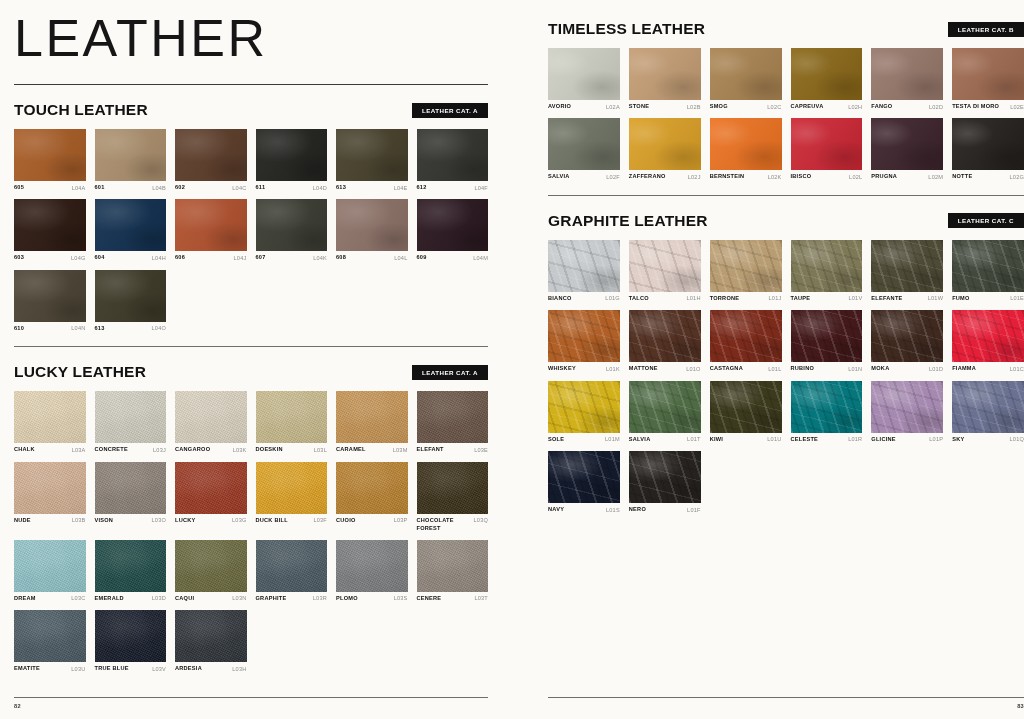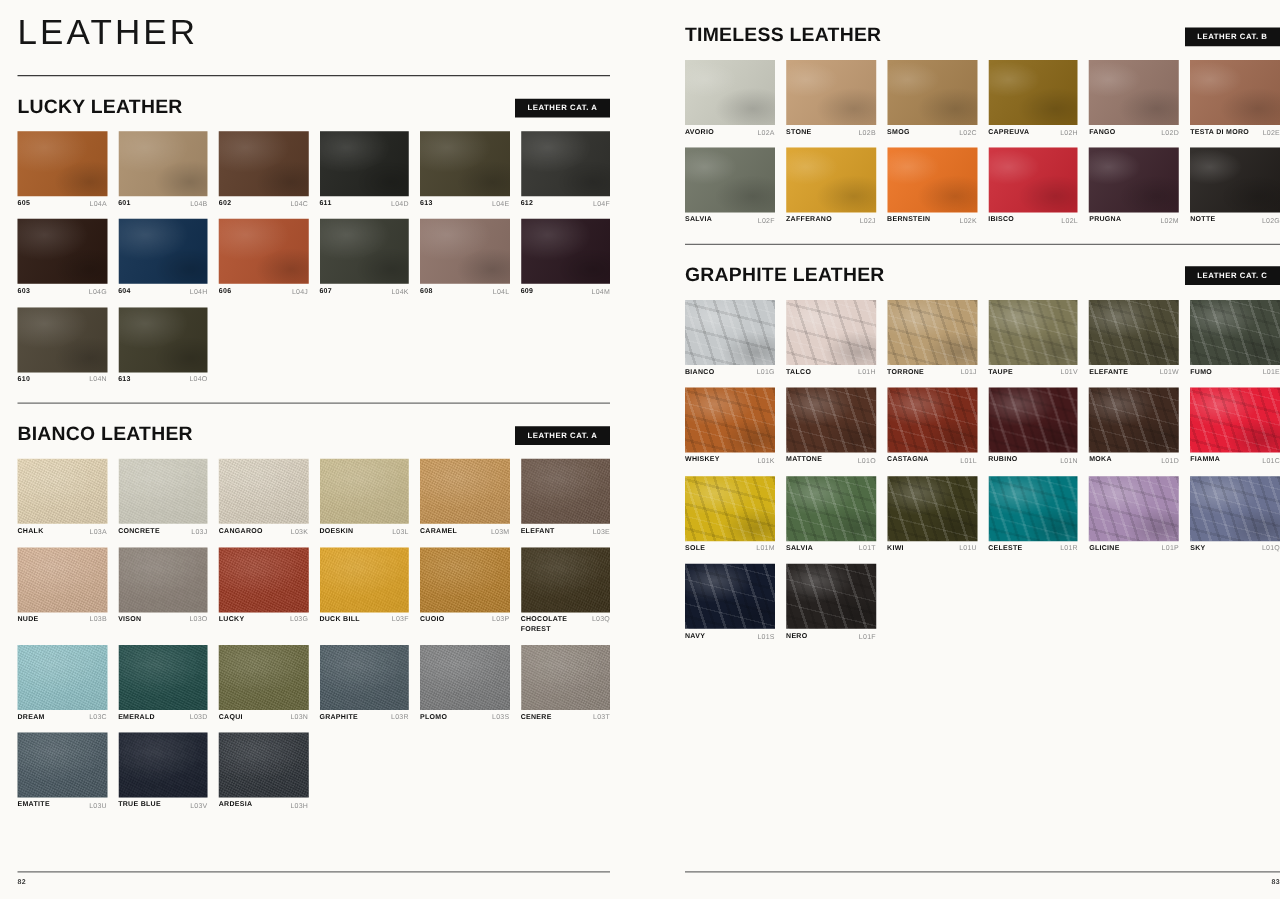--- a/index.html
+++ b/index.html
@@ -9,21 +9,21 @@
     font-family: "Liberation Sans", sans-serif;
     overflow: hidden;
   }
   .spread { display: flex; width: 1024px; height: 719px; }
   .page { position: relative; height: 719px; }
   .page-left  { width: 512px; padding: 0 24px 0 14px; }
   .page-right { width: 512px; padding: 0 0 0 36px; }
 
   
   .masthead {
-    font-size: 28px; font-weight: 300; letter-spacing: 2.5px;
+    font-size: 52px; font-weight: 300; letter-spacing: 2.5px;
     color: #161616; line-height: 1; padding-top: 12px; padding-bottom: 6px;
     font-family: "Liberation Sans", sans-serif;
   }
   .rule-heavy { border-top: 1.6px solid #3a3a3a; margin-top: 14px; }
   .rule-mid   { border-top: 1.4px solid #6d6d6d; }
 
   
   .section { margin-top: 10px; }
   .sec-head {
     display: flex; align-items: center; justify-content: space-between;
@@ -107,21 +107,21 @@
 
 <div class="spread">
 
   <div class="page page-left">
 
     <div class="masthead">LEATHER</div>
     <div class="rule-heavy"></div>
 
     <div class="section">
       <div class="sec-head">
-        <div class="sec-title">LUCKY LEATHER</div>
+        <div class="sec-title">TOUCH LEATHER</div>
         <div class="cat-badge">LEATHER CAT. A</div>
       </div>
       <div class="grid">
           <div class="cell">
             <div class="chip fin-touch" style="background-color: rgb(168, 93, 39);"></div>
             <div class="chip-meta">
               <span class="chip-name">605</span>
               <span class="chip-code">L04A</span>
             </div>
           </div>
@@ -216,21 +216,21 @@
               <span class="chip-code">L04O</span>
             </div>
           </div>
         </div>
     </div>
 
     <div class="rule-mid" style="margin-top:6px;"></div>
 
     <div class="section">
       <div class="sec-head">
-        <div class="sec-title">BIANCO LEATHER</div>
+        <div class="sec-title">LUCKY LEATHER</div>
         <div class="cat-badge">LEATHER CAT. A</div>
       </div>
       <div class="grid">
           <div class="cell">
             <div class="chip fin-velvet" style="background-color: rgb(230, 214, 181);"></div>
             <div class="chip-meta">
               <span class="chip-name">CHALK</span>
               <span class="chip-code">L03A</span>
             </div>
           </div>

